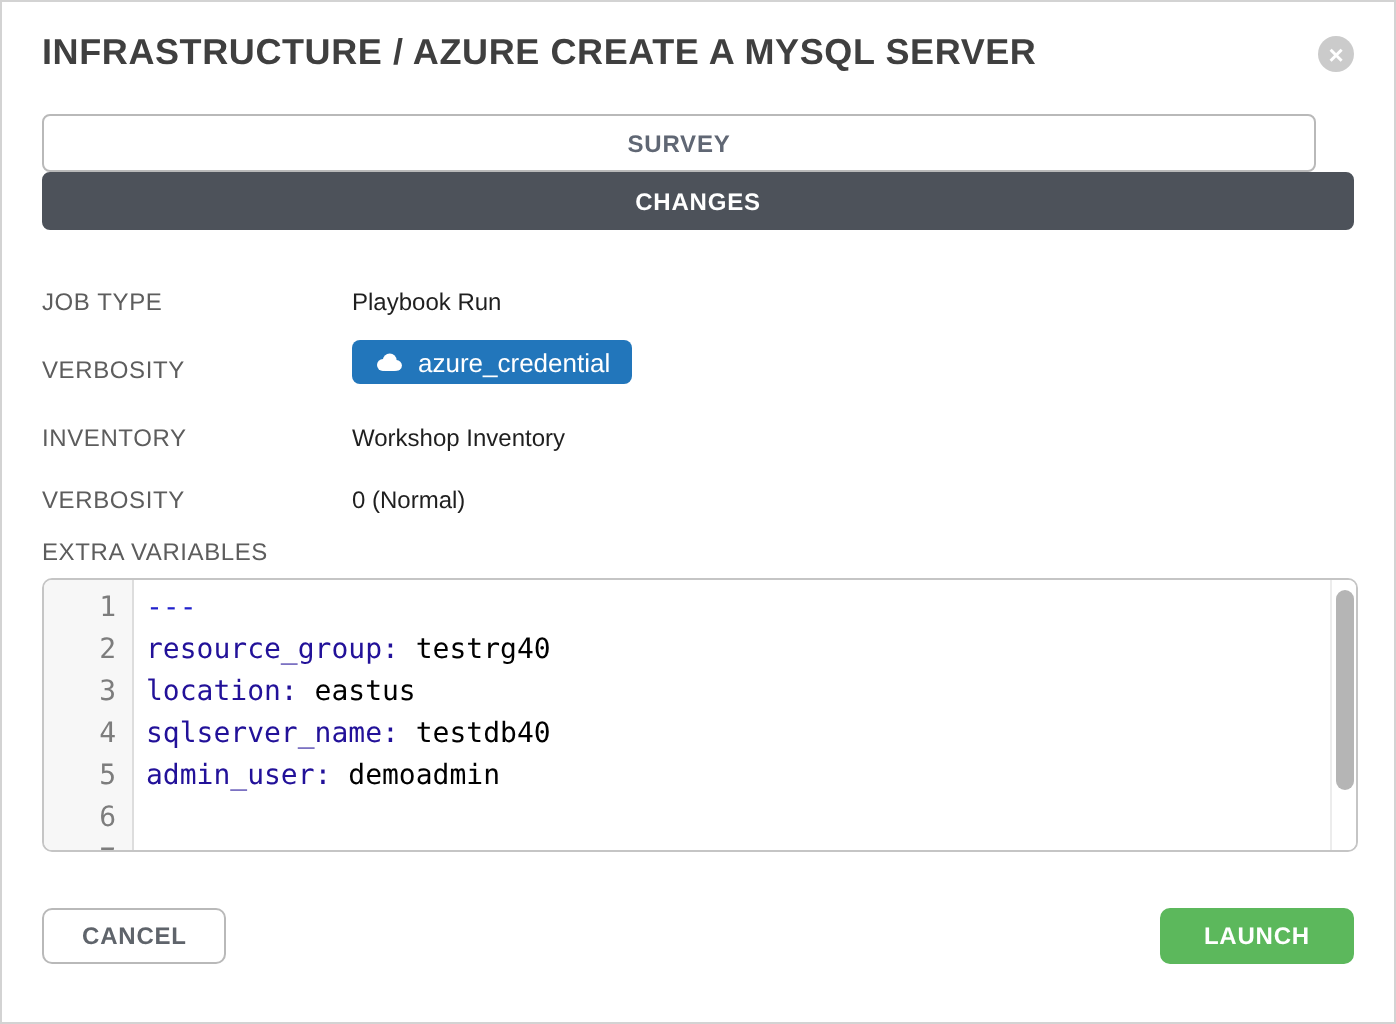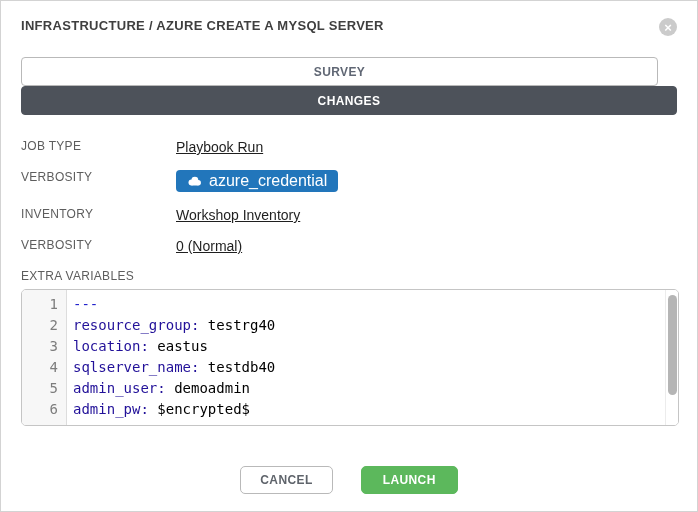--- a/index.html
+++ b/index.html
@@ -12,21 +12,21 @@
   }
   .modal {
     width: 698px; height: 512px;
     background: #fff;
     border: 1px solid #d3d3d3;
     padding: 15px 20px 20px 20px;
   }
   
   .header { display: flex; justify-content: space-between; align-items: flex-start; }
   .title {
-    font-size: 13px; font-weight: bold; color: #3f3f3f;
+    font-size: 18px; font-weight: bold; color: #3f3f3f;
     letter-spacing: 0.3px; line-height: 20px;
   }
   .close-btn {
     width: 18px; height: 18px; border-radius: 50%;
     background: #cbcbcb; color: #fff;
     display: flex; align-items: center; justify-content: center;
     font-size: 13px; font-weight: bold; line-height: 1;
     cursor: pointer; border: none; flex: 0 0 auto; margin-top: 2px;
   }
   
@@ -40,32 +40,32 @@
   }
   .tab-survey {
     background: #fff; color: #606774; border: 1px solid #b9b9b9;
     margin-right: 19px;
   }
   .tab-preview {
     background: #4d525a; color: #fff; border: 1px solid #4d525a;
   }
   
   .details { margin-top: 24px; }
-  .row { display: flex; align-items: flex-start; margin-bottom: 12px; min-height: 19px; }
+  .row { display: flex; align-items: flex-end; margin-bottom: 12px; min-height: 19px; }
   .row-credential { margin-bottom: 15px; margin-top: 2px; }
   .row-label {
     width: 155px; flex: 0 0 155px;
     font-size: 12px; color: #5d5d5d; letter-spacing: 0.3px;
   }
-  .row-value { font-size: 14px; color: #1f1f1f; text-decoration: underline; }
+  .row-value { font-size: 12px; color: #1f1f1f; }
   .badge {
     display: inline-flex; align-items: center; gap: 7px;
     background: #2276bb; color: #fff;
     border-radius: 4px; height: 22px; padding: 0 11px;
-    font-size: 16px;
+    font-size: 13px;
   }
   .badge svg { display: block; }
   
   .extra-label { font-size: 12px; color: #5d5d5d; letter-spacing: 0.3px; margin-bottom: 6px; }
   .editor {
     position: relative;
     width: 658px; height: 137px;
     border: 1px solid #c5c5c5; border-radius: 5px;
     overflow: hidden; background: #fff;
   }
@@ -89,21 +89,21 @@
   .tok-plain { color: #000; }
   .scrollbar-track {
     position: absolute; right: 0; top: 0; bottom: 0; width: 13px;
     background: #fff; border-left: 1px solid #ececec;
   }
   .scrollbar-thumb {
     position: absolute; left: 2px; top: 5px; width: 9px; height: 100px;
     background: #b5b5b5; border-radius: 5px; cursor: pointer;
   }
   
-  .footer { margin-top: 40px; display: flex; justify-content: center; gap: 28px; }
+  .footer { margin-top: 28px; display: flex; justify-content: space-between; gap: 28px; }
   .btn {
     height: 28px; font-size: 12px; font-weight: bold; letter-spacing: 0.4px;
     border-radius: 5px; cursor: pointer;
     display: inline-flex; align-items: center; justify-content: center;
     font-family: "Liberation Sans", sans-serif;
   }
   .btn-cancel { background: #fff; color: #5f646b; border: 1px solid #b9b9b9; padding: 0 19px; }
   .btn-launch { background: #5cb85c; color: #fff; border: 1px solid #5cb85c; padding: 0 21px; }
 </style>
 </head>
@@ -172,21 +172,20 @@
       <div class="code-line">
         <span class="ln">4</span>
         <span class="code"><span class="tok-key">sqlserver_name:</span><span class="tok-plain"> testdb40</span></span>
       </div>
       <div class="code-line">
         <span class="ln">5</span>
         <span class="code"><span class="tok-key">admin_user:</span><span class="tok-plain"> demoadmin</span></span>
       </div>
       <div class="code-line">
         <span class="ln">6</span>
-        <span class="code"><span class="tok-key">admin_pw:</span><span class="tok-plain"> $encrypted$</span></span>
       </div>
       <div class="code-line">
         <span class="ln">7</span>
         <span class="code"></span>
       </div>
     </div>
     <div class="scrollbar-track">
       <div class="scrollbar-thumb"></div>
     </div>
   </div>

